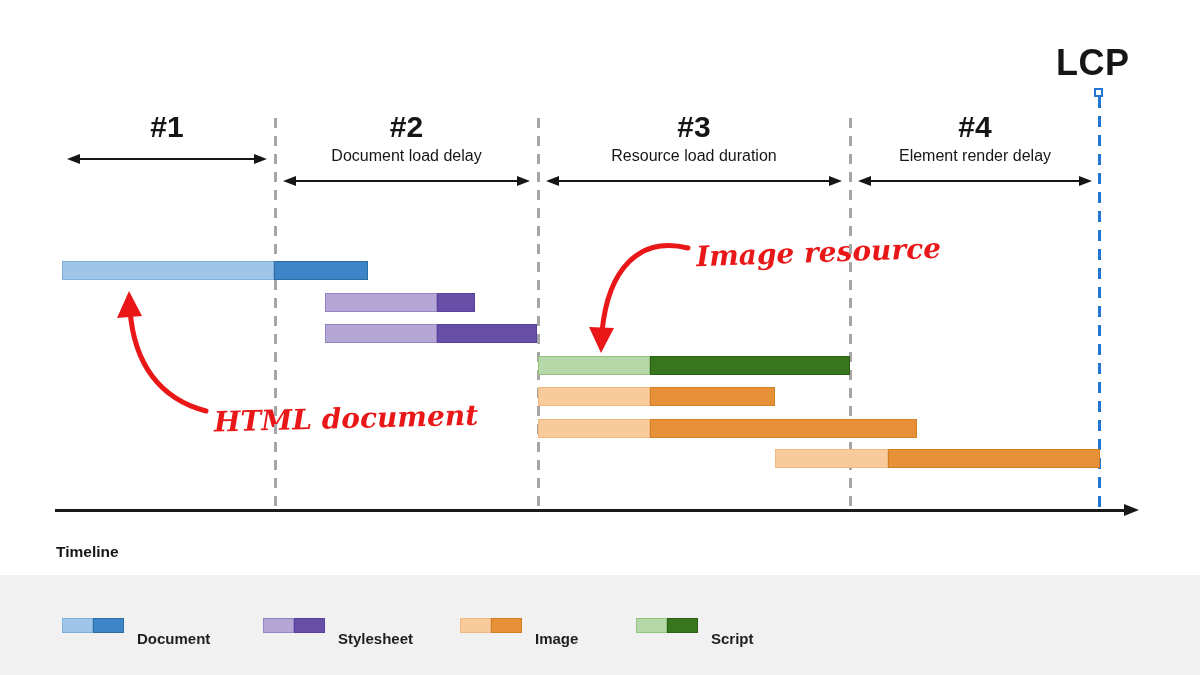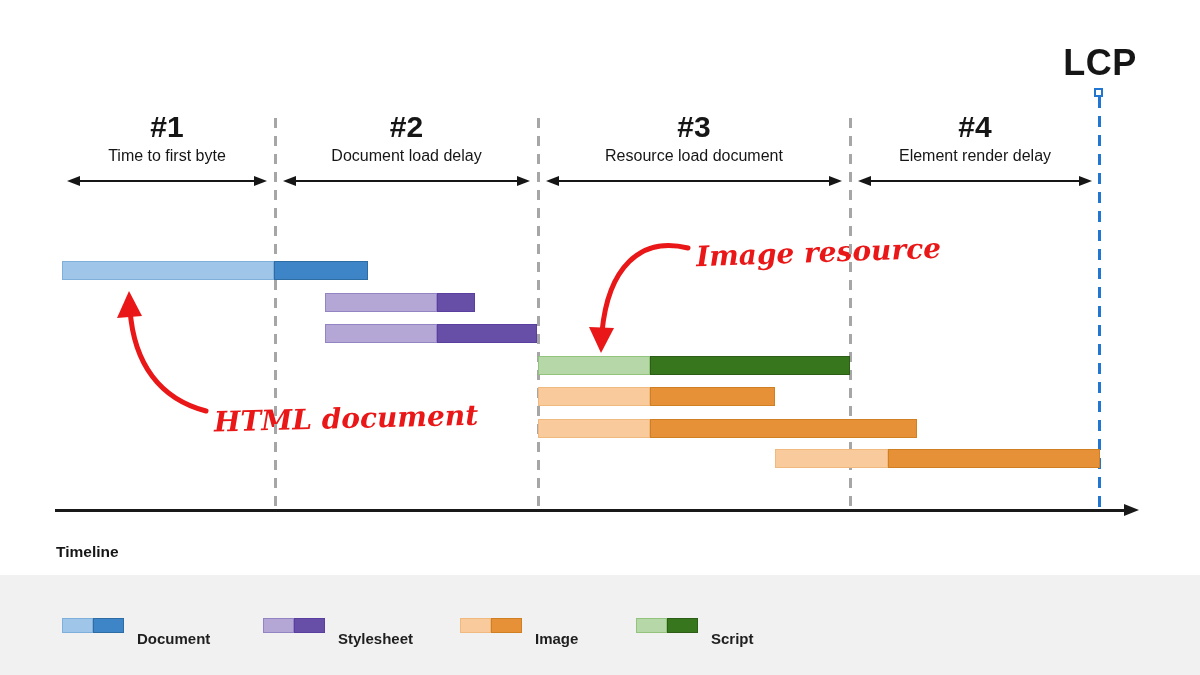--- a/index.html
+++ b/index.html
@@ -7,21 +7,21 @@
     position:relative;width:1200px;height:675px;background:#ffffff;overflow:hidden;
     font-family:"Liberation Sans",sans-serif;color:#161616;
   }
   
   .vline{position:absolute;width:3px;}
   .vline.gray{background:repeating-linear-gradient(180deg,#a6a6a6 0 10px,transparent 10px 18px);}
   .vline.blue{background:repeating-linear-gradient(180deg,var(--c,#2176d2) 0 11px,transparent 11px 19px);}
   
   .lcp-marker{position:absolute;width:5px;height:5px;background:#fff;border:2px solid #2176d2;}
   
-  .lcp-title{position:absolute;left:1056px;top:42px;width:88px;text-align:center;
+  .lcp-title{position:absolute;left:1056px;top:42px;width:88px;
     font-size:36px;font-weight:700;letter-spacing:.5px;}
   
   .phase{position:absolute;top:110px;text-align:center;}
   .phase-num{font-size:30px;font-weight:700;line-height:1.1;}
   .phase-label{font-size:16px;margin-top:3px;line-height:1.2;}
   .darrow{display:flex;align-items:center;width:100%;margin-top:10px;height:12px;}
   .darrow .shaft{flex:1;height:2.6px;background:#161616;}
   .tri{width:0;height:0;}
   .tri.l{border-top:5.5px solid transparent;border-bottom:5.5px solid transparent;border-right:13px solid #161616;}
   .tri.r{border-top:5.5px solid transparent;border-bottom:5.5px solid transparent;border-left:13px solid #161616;}
@@ -67,39 +67,38 @@
 
   <div class="legend-strip" id="legend-strip" style="background: rgb(241, 241, 241);"></div>
 
 <div class="vline gray" style="left: 274px; top: 118px; height: 392px;"></div>
     <div class="vline gray" style="left: 537px; top: 118px; height: 392px;"></div>
     <div class="vline gray" style="left: 849px; top: 118px; height: 392px;"></div>
     <div class="vline blue" style="--c: #2176d2; left: 1098px; top: 97px; height: 413px;"></div>
     <div class="lcp-marker" style="left: 1094px; top: 88px; border-color: rgb(33, 118, 210);"></div>
     <div class="phase" style="left: 67px; width: 200px;">
       <div class="phase-num">#1</div>
-      <div class="phase-label">Time to first byte</div>
       <div class="darrow">
         <div class="tri l"></div>
         <div class="shaft"></div>
         <div class="tri r"></div>
       </div>
     </div>
     <div class="phase" style="left: 283px; width: 247px;">
       <div class="phase-num">#2</div>
       <div class="phase-label">Document load delay</div>
       <div class="darrow">
         <div class="tri l"></div>
         <div class="shaft"></div>
         <div class="tri r"></div>
       </div>
     </div>
     <div class="phase" style="left: 546px; width: 296px;">
       <div class="phase-num">#3</div>
-      <div class="phase-label">Resource load document</div>
+      <div class="phase-label">Resource load duration</div>
       <div class="darrow">
         <div class="tri l"></div>
         <div class="shaft"></div>
         <div class="tri r"></div>
       </div>
     </div>
     <div class="phase" style="left: 858px; width: 234px;">
       <div class="phase-num">#4</div>
       <div class="phase-label">Element render delay</div>
       <div class="darrow">

